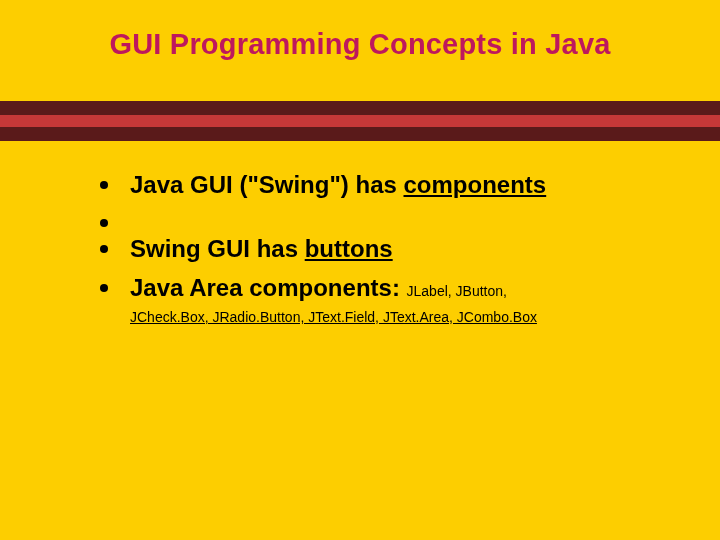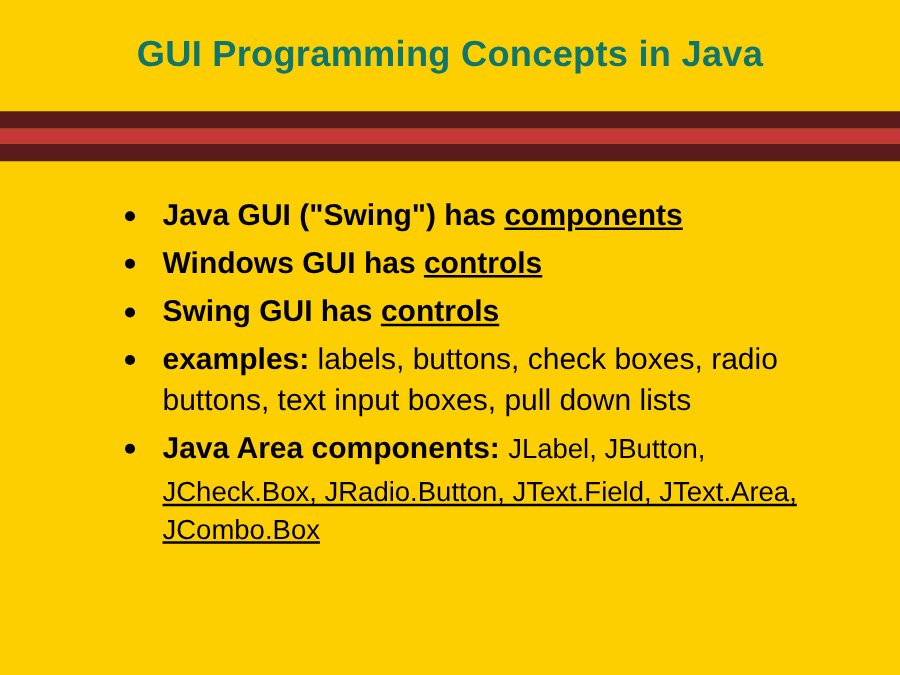--- a/index.html
+++ b/index.html
@@ -16,23 +16,23 @@
     }
     .slide {
       width: 100%;
       height: 100%;
       position: relative;
     }
     .title {
       text-align: center;
       font-weight: bold;
       font-size: 29px;
-      color: #0f766e;
+      color: #be185d;
       padding-top: 28px;
-      padding-bottom: 28px;
+      padding-bottom: 40px;
       letter-spacing: 0.2px;
     }
     .stripe-band {
       width: 100%;
     }
     .stripe-dark {
       background: #5a1a1a;
       height: 14px;
       width: 100%;
     }
@@ -63,21 +63,21 @@
       line-height: 1.35;
       color: #000;
     }
     .bold {
       font-weight: bold;
     }
     .underline {
       text-decoration: underline;
     }
     .small {
-      font-size: 22px;
+      font-size: 14px;
     }
   </style>
 </head>
 <body>
 
 <div class="slide">
 
   <div class="title">GUI Programming Concepts in Java</div>
 
   <div class="stripe-band">
@@ -90,38 +90,29 @@
 
     <div class="bullet-row">
       <div class="bullet-icon"></div>
       <div class="bullet-text">
         <span class="bold">Java GUI ("Swing") has </span><span class="bold underline">components</span>
       </div>
     </div>
 
     <div class="bullet-row">
       <div class="bullet-icon"></div>
-      <div class="bullet-text">
-        <span class="bold">Windows GUI has </span><span class="bold underline">controls</span>
-      </div>
     </div>
 
     <div class="bullet-row">
       <div class="bullet-icon"></div>
       <div class="bullet-text">
-        <span class="bold">Swing GUI has </span><span class="bold underline">controls</span>
+        <span class="bold">Swing GUI has </span><span class="bold underline">buttons</span>
       </div>
     </div>
 
-    <div class="bullet-row">
-      <div class="bullet-icon"></div>
-      <div class="bullet-text">
-        <span class="bold">examples: </span><span>labels, buttons, check boxes, radio buttons, text input boxes, pull down lists</span>
-      </div>
-    </div>
 
     <div class="bullet-row">
       <div class="bullet-icon"></div>
       <div class="bullet-text">
         <span class="bold">Java Area components: </span><span class="small">JLabel, JButton,</span>
         <div class="small" style="margin-top:4px;text-decoration:underline;">JCheck.Box, JRadio.Button, JText.Field, JText.Area, JCombo.Box</div>
       </div>
     </div>
 
   </div>

